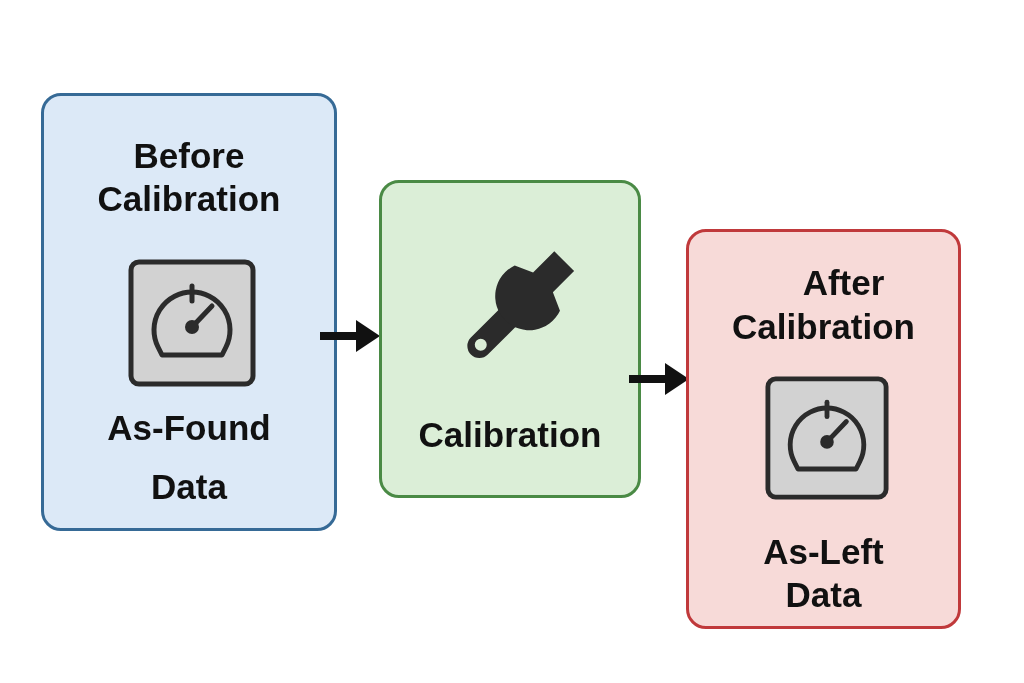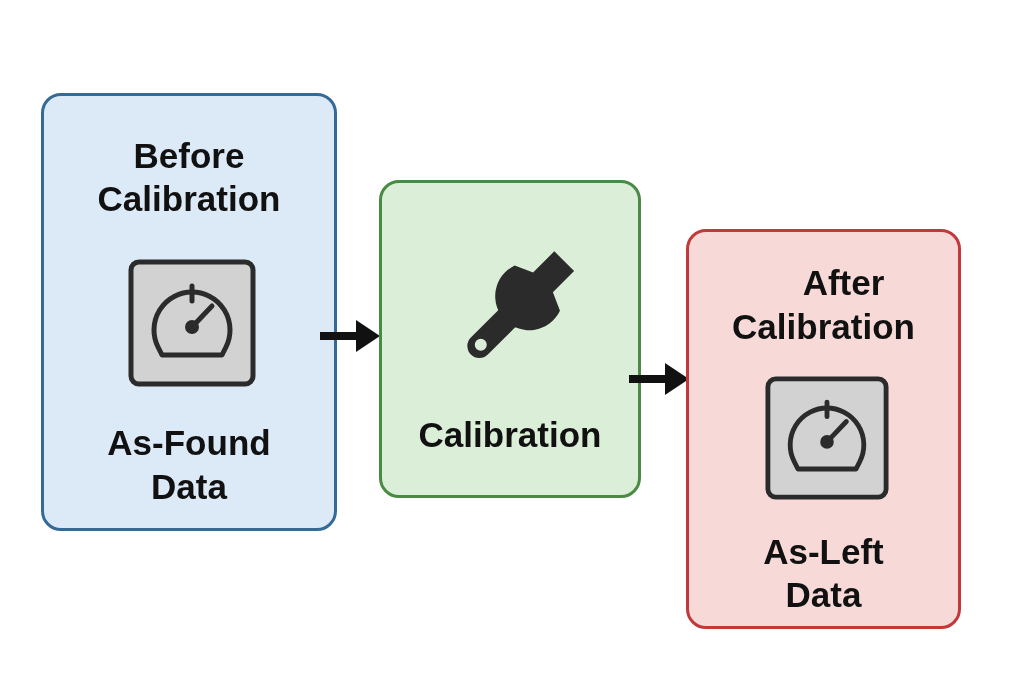--- a/index.html
+++ b/index.html
@@ -17,21 +17,21 @@
 <div class="box" style="left:41px; top:93px; width:296px; height:438px; background:#dce9f7; border-color:#366a96;">
   <div class="label" style="top:38px;">Before</div>
   <div class="label" style="top:81px;">Calibration</div>
   <svg class="gauge" width="128" height="128" viewBox="0 0 128 128" style="left:84px; top:163px;">
     <rect x="3" y="3" width="122" height="122" rx="8" fill="#d2d2d2" stroke="#2b2b2b" stroke-width="5"></rect>
     <path d="M34 96 L30 88 A38 38 0 1 1 98 88 L94 96 Z" fill="none" stroke="#2b2b2b" stroke-width="5" stroke-linejoin="round"></path>
     <line x1="64" y1="27" x2="64" y2="42" stroke="#2b2b2b" stroke-width="5" stroke-linecap="round"></line>
     <line x1="64" y1="68" x2="84" y2="47" stroke="#2b2b2b" stroke-width="5" stroke-linecap="round"></line>
     <circle cx="64" cy="68" r="7" fill="#2b2b2b"></circle>
   </svg>
-  <div class="label" style="top:325px;">As-Found</div>
+  <div class="label" style="top:310px;">As-Found</div>
   <div class="label" style="top:369px;">Data</div>
 </div>
 
 <svg class="arrow" width="64" height="36" viewBox="0 0 64 36" style="left:318px; top:318px;">
   <rect x="2" y="14" width="38" height="8" fill="#111111"></rect>
   <polygon points="38,2 62,18 38,34" fill="#111111"></polygon>
 </svg>
 
 <div class="box" style="left:379px; top:180px; width:262px; height:318px; background:#dbeed7; border-color:#4a8a45;">
   <svg width="160" height="150" viewBox="0 0 160 150" style="position:absolute; left:52px; top:52px;">

